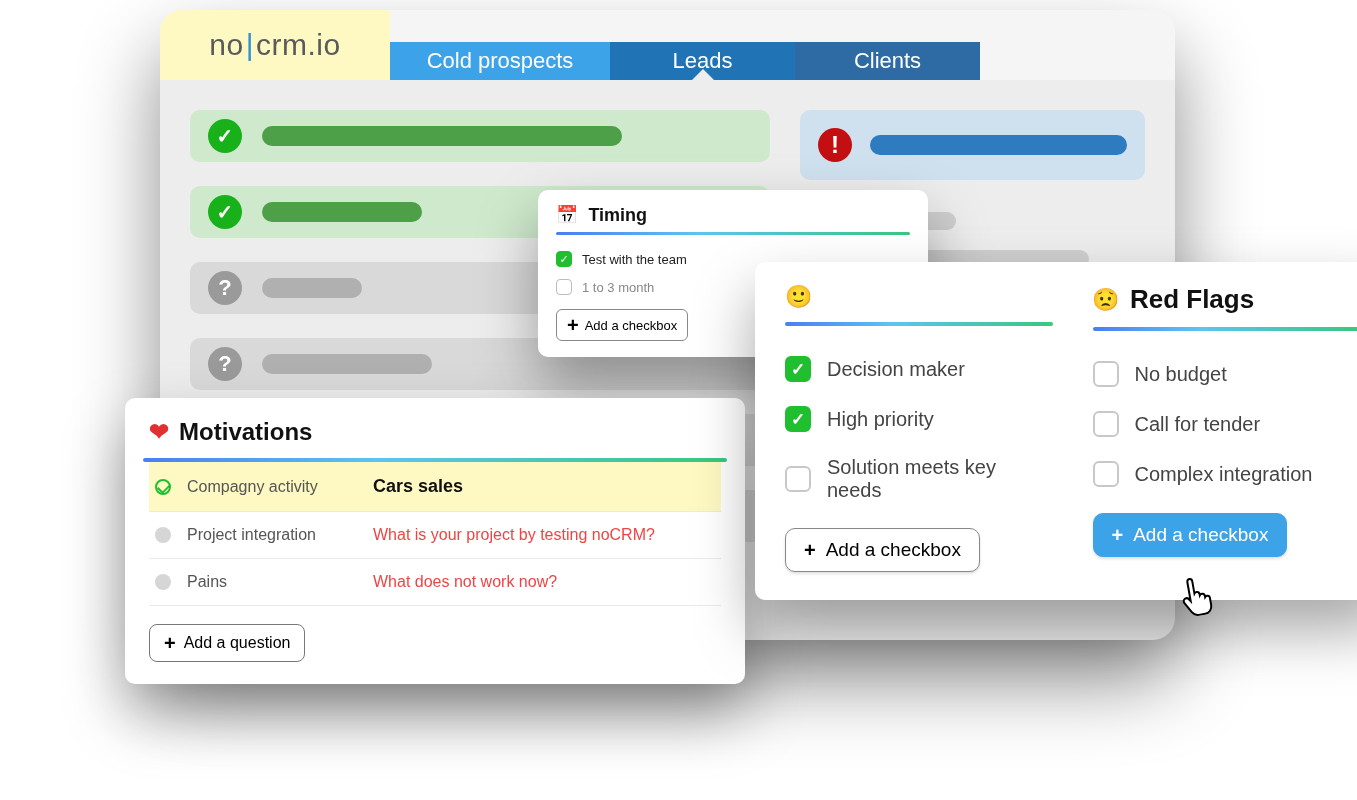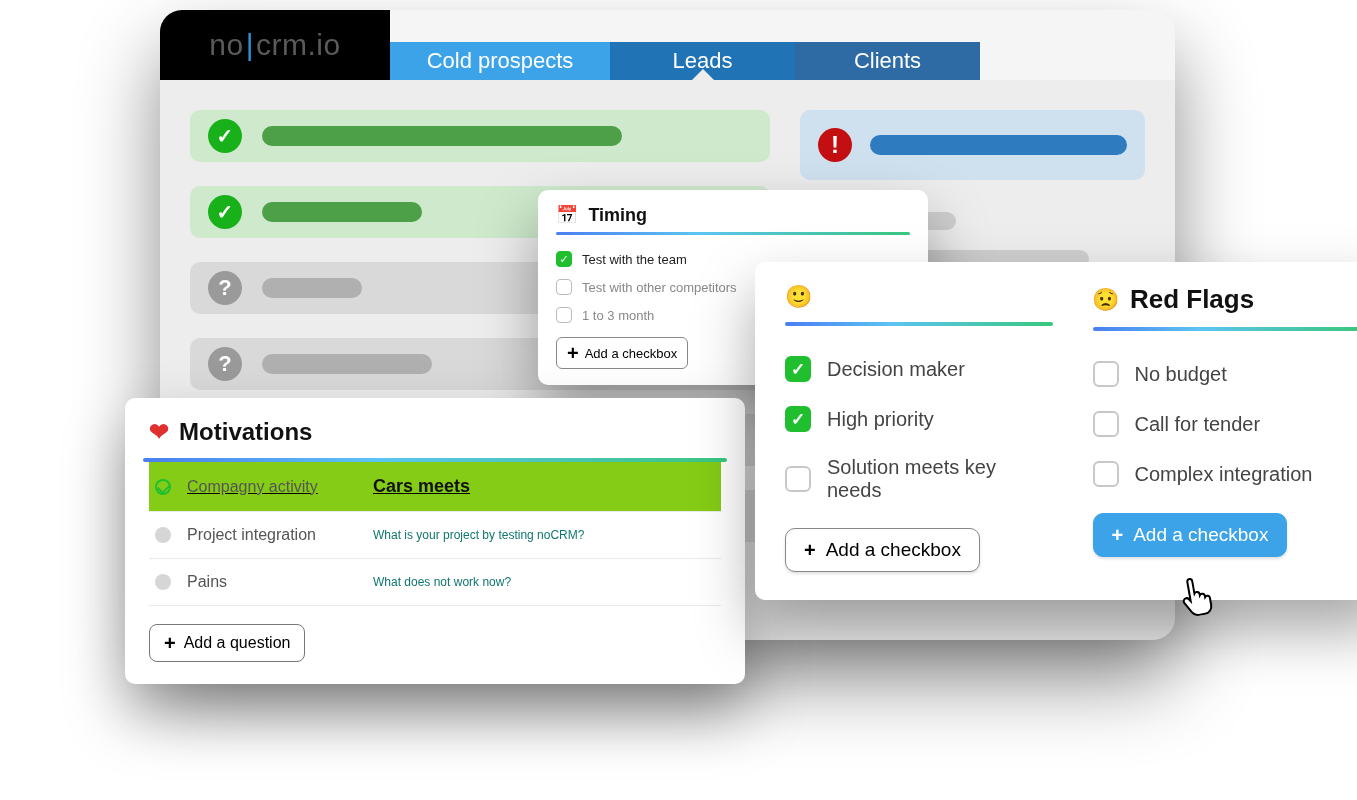--- a/index.html
+++ b/index.html
@@ -34,21 +34,21 @@
   }
   .logo {
     width: 230px;
     display: flex;
     align-items: center;
     justify-content: center;
     font-size: 30px;
     color: #5a5a5a;
     font-weight: 400;
     letter-spacing: 0.5px;
-    background: #000000;
+    background: #fef9c3;
   }
   .logo .pipe { color: #2f91d6; font-weight: 300; padding: 0 2px;}
   .tabs { display: flex; flex: 1; }
   .tab {
     position: relative;
     display: flex;
     align-items: center;
     justify-content: center;
     color: #fff;
     font-size: 22px;
@@ -130,28 +130,28 @@
     margin-top:8px;display:inline-flex;align-items:center;gap:6px;font-size:13px;
     border:1px solid #888;border-radius:6px;padding:5px 10px;cursor:pointer;background:#fff;
   }
   .cal-icon{font-size:18px;}
 
   
   .mot-card{ left:-35px; top:388px; width:620px; padding:20px 24px 22px 24px;}
   .mot-card h2{font-size:24px;}
   .mot-card .rule{margin:12px -6px 0 -6px;}
   .mot-row{display:flex;align-items:center;gap:16px;padding:14px 6px;border-bottom:1px solid #eaeaea;}
-  .mot-row.hl{background:#84cc16;text-decoration:underline;}
+  .mot-row.hl{background:#fef9c3;}
   .mot-bullet{width:16px;height:16px;border-radius:50%;flex:0 0 auto;}
   .mot-bullet.green{border:2px solid #1fbf2f;position:relative;}
   .mot-bullet.green::after{content:'';position:absolute;width:6px;height:10px;border-right:2px solid #1fbf2f;border-bottom:2px solid #1fbf2f;transform:rotate(45deg);left:3px;top:0px;}
   .mot-bullet.grey{background:#d6d6d6;}
   .mot-label{width:170px;color:#555;font-size:16px;}
   .mot-value{font-size:18px;font-weight:700;color:#111;}
-  .mot-ph{font-size:12px;color:#0f766e;font-weight:400;}
+  .mot-ph{font-size:16px;color:#ef4444;font-weight:400;}
   .mot-add{
     margin-top:18px;display:inline-flex;align-items:center;gap:8px;font-size:16px;
     border:1px solid #777;border-radius:8px;padding:8px 14px;cursor:pointer;background:#fff;font-weight:500;
   }
 
   
   .lights-card{ left:595px; top:252px; width:635px; padding:22px 30px 28px 30px;}
   .lights-grid{display:flex;gap:40px;}
   .lights-col{flex:1;display:flex;flex-direction:column;}
   .lights-col h2{font-size:26px;}
@@ -261,42 +261,38 @@
       <span class="cal-icon">📅</span>
       <span>Timing</span>
     </h2>
     <div class="rule"></div>
     <div class="mini-item">
       <span class="minibox checked">✓</span>
       <span>Test with the team</span>
     </div>
     <div class="mini-item grey">
       <span class="minibox"></span>
-      <span>Test with other competitors</span>
-    </div>
-    <div class="mini-item grey">
-      <span class="minibox"></span>
       <span>1 to 3 month</span>
     </div>
     <button class="mini-add">
       <span class="plus">+</span>
       <span>Add a checkbox</span>
     </button>
   </div>
 
   <div class="card mot-card">
     <h2>
       <span class="heart">❤</span>
       <span>Motivations</span>
     </h2>
     <div class="rule"></div>
     <div class="mot-row hl">
       <span class="mot-bullet green"></span>
       <span class="mot-label">Compagny activity</span>
-      <span class="mot-value">Cars meets</span>
+      <span class="mot-value">Cars sales</span>
     </div>
     <div class="mot-row">
       <span class="mot-bullet grey"></span>
       <span class="mot-label">Project integration</span>
       <span class="mot-ph">What is your project by testing noCRM?</span>
     </div>
     <div class="mot-row">
       <span class="mot-bullet grey"></span>
       <span class="mot-label">Pains</span>
       <span class="mot-ph">What does not work now?</span>

